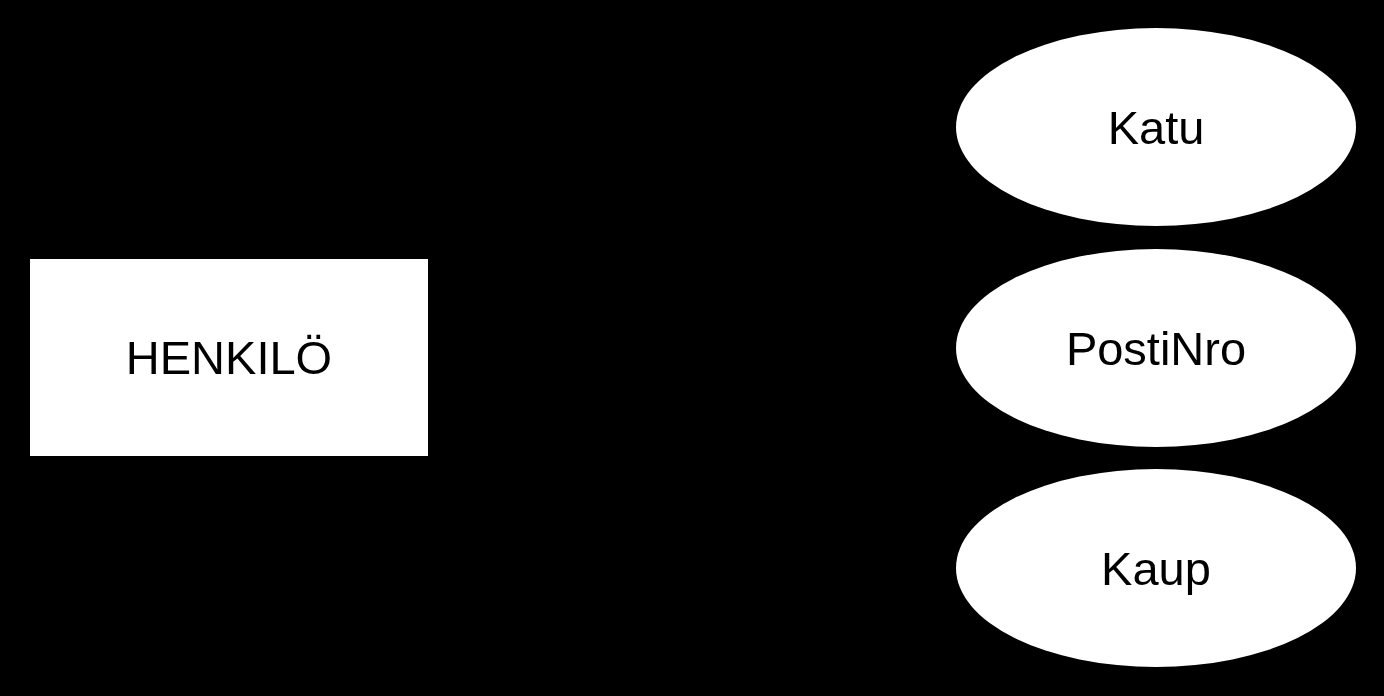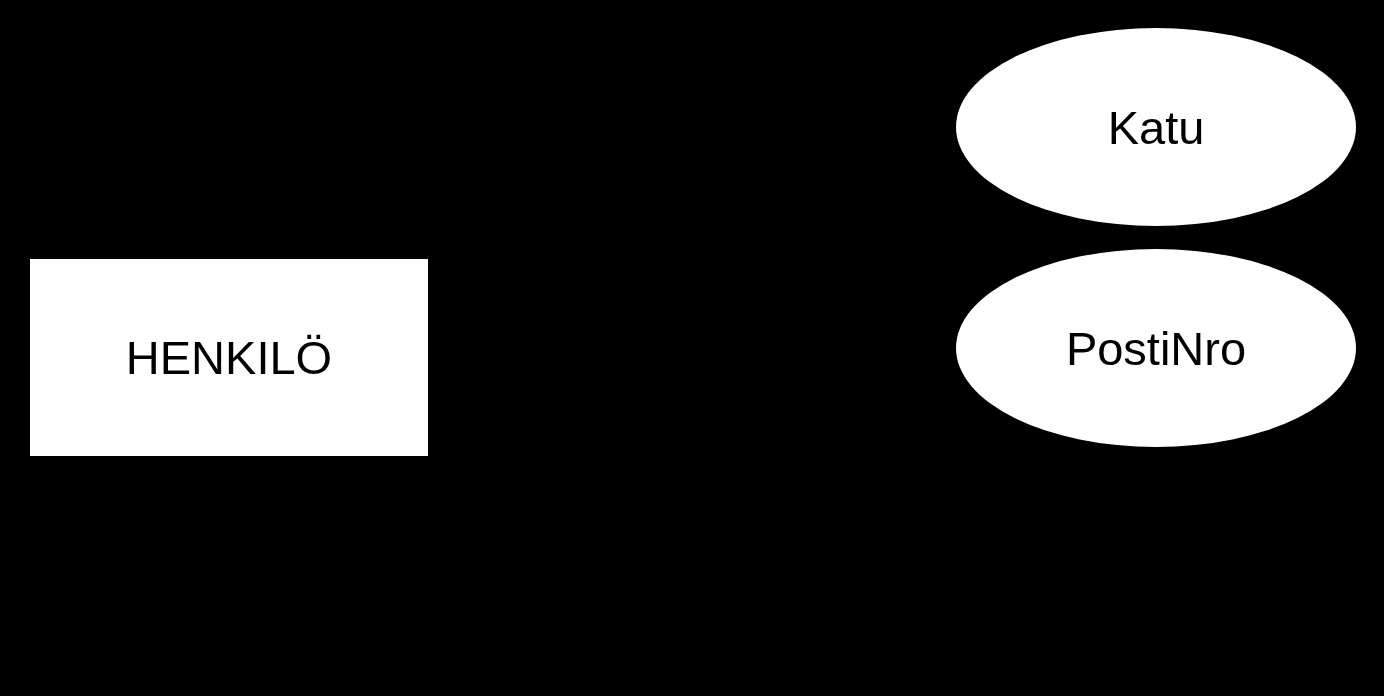--- a/index.html
+++ b/index.html
@@ -59,14 +59,17 @@
 
 
   <div class="node attribute" id="node-postinro">
     <span>PostiNro</span>
   </div>
 
   <div class="node attribute" id="node-katu">
     <span>Katu</span>
   </div>
 
+  <div class="node attribute" id="node-kaup">
+    <span>Kaup</span>
+  </div>
 
 </div>
 
 </body></html>

